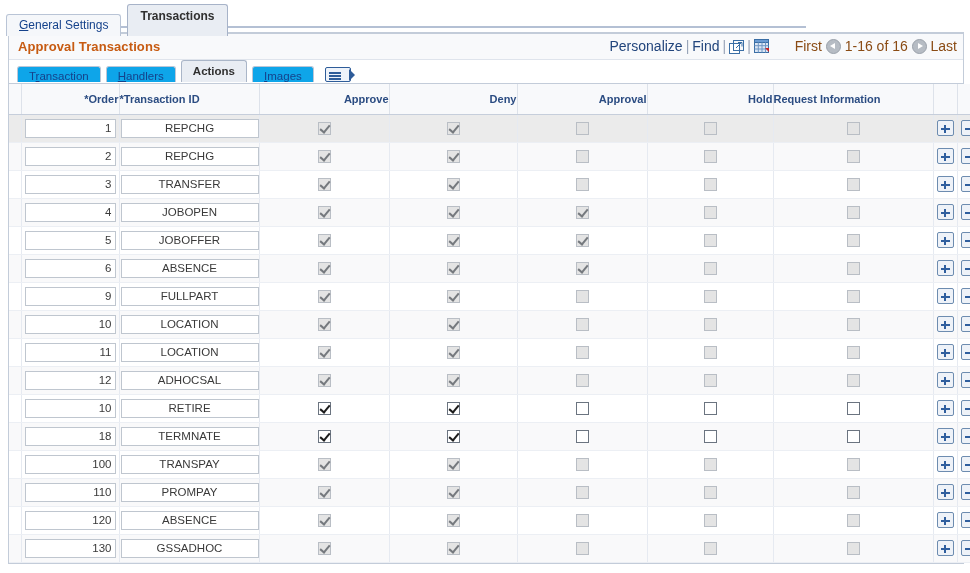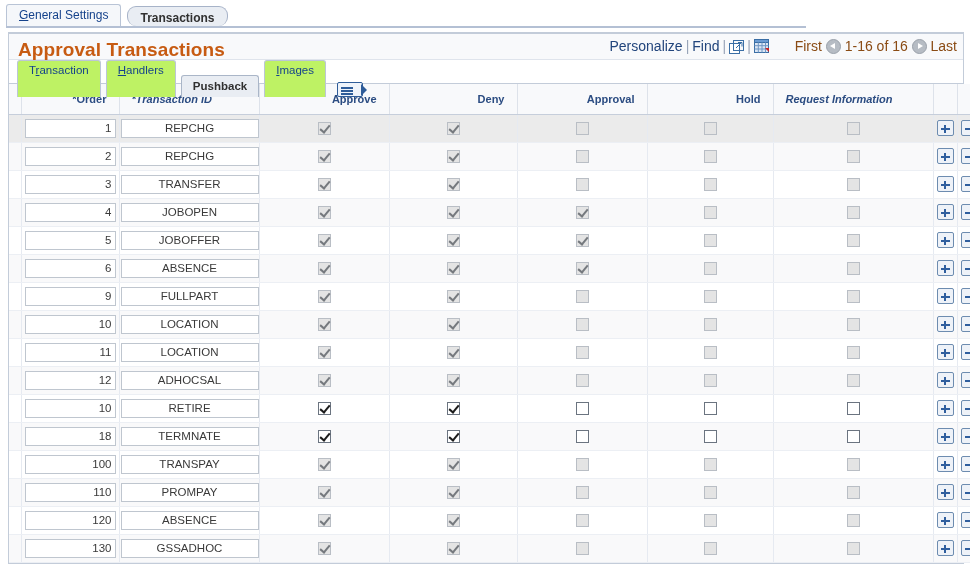--- a/index.html
+++ b/index.html
@@ -46,23 +46,22 @@
     margin-right: 3px;
     white-space: nowrap;
     cursor: pointer;
     z-index: 2;
   }
   .toptab.active {
     background: #e9edf3;
     color: #303030;
     font-weight: bold;
     border-color: #a7b3c8;
-    height: 20px;
+    height: 32px;
     line-height: 23px;
-    border-radius: 9px;
   }
   .toptab .acc { text-decoration: underline; }
 
   
   .groupbox {
     margin: 4px 6px 0 8px;
     border: 1px solid #c3ccd9;
     border-top: 2px solid #c3ccd9;
     background: #ffffff;
     box-sizing: border-box;
@@ -70,21 +69,21 @@
   .gbheader {
     position: relative;
     height: 26px;
     background: #f8f9fb;
     border-bottom: 1px solid #dfe4ec;
     box-sizing: border-box;
   }
   .gbtitle {
     position: absolute;
     left: 9px; top: 5px;
-    font-size: 19px;
+    font-size: 13px;
     font-weight: bold;
     color: #c75b12;
     letter-spacing: .1px;
   }
   .gbnav {
     position: absolute;
     right: 6px; top: 4px;
     font-size: 14px;
     color: #22457c;
     white-space: nowrap;
@@ -141,28 +140,28 @@
   }
   .subtabs .rule {
     position: absolute;
     left: 0; right: 0; bottom: 0;
     height: 1px;
     background: #c3ccd9;
   }
   .subtab {
     display: inline-block;
     position: relative;
-    height: 37px;
+    height: 16px;
     line-height: 19px;
     padding: 0 11px;
     box-sizing: border-box;
     border: 1px solid #bcc6d6;
     border-bottom: none;
     border-radius: 3px 3px 0 0;
-    background: #bef264;
+    background: #0ea5e9;
     font-size: 11.5px;
     color: #15428b;
     margin-right: 2px;
     vertical-align: bottom;
     white-space: nowrap;
     cursor: pointer;
     z-index: 2;
   }
   .subtab.active {
     background: #e9edf3;
@@ -214,27 +213,27 @@
     background: #ffffff;
   }
   .grid th {
     background: #f8f9fb;
     border-right: 1px solid #dde2ea;
     border-bottom: 1px solid #c6cedb;
     color: #2b4c82;
     font-size: 11px;
     font-weight: bold;
     height: 30px;
-    padding: 0 12px;
+    padding: 0 0;
     box-sizing: border-box;
     white-space: nowrap;
   }
   .grid th.c  { text-align: right; }
   .grid th.r  { text-align: right; }
-  .grid th.l  { text-align: left; font-style: italic; }
+  .grid th.l  { text-align: left; }
   .grid th.blank { background: #f8f9fb; }
   .grid td {
     border-right: 1px solid #e6eaf1;
     border-bottom: 1px solid #eceff4;
     height: 28px;
     padding: 0;
     box-sizing: border-box;
     text-align: center;
     vertical-align: middle;
   }
@@ -362,21 +361,21 @@
         <span class="navarrow right"></span>
         <span class="navlbl">Last</span>
       </span>
     </div>
   </div>
 
   <div class="subtabs">
     <div class="rule"></div>
     <div class="subtab">T<span class="acc">r</span>ansaction</div>
     <div class="subtab"><span class="acc">H</span>andlers</div>
-    <div class="subtab active"><span>Pushback</span></div>
+    <div class="subtab active"><span>Actions</span></div>
     <div class="subtab"><span class="acc">I</span>mages</div>
     <span class="tabicon">
       <span class="bars">
           <i></i>
           <i></i>
           <i></i>
         </span>
       <span class="tri"></span>
     </span>
   </div>

